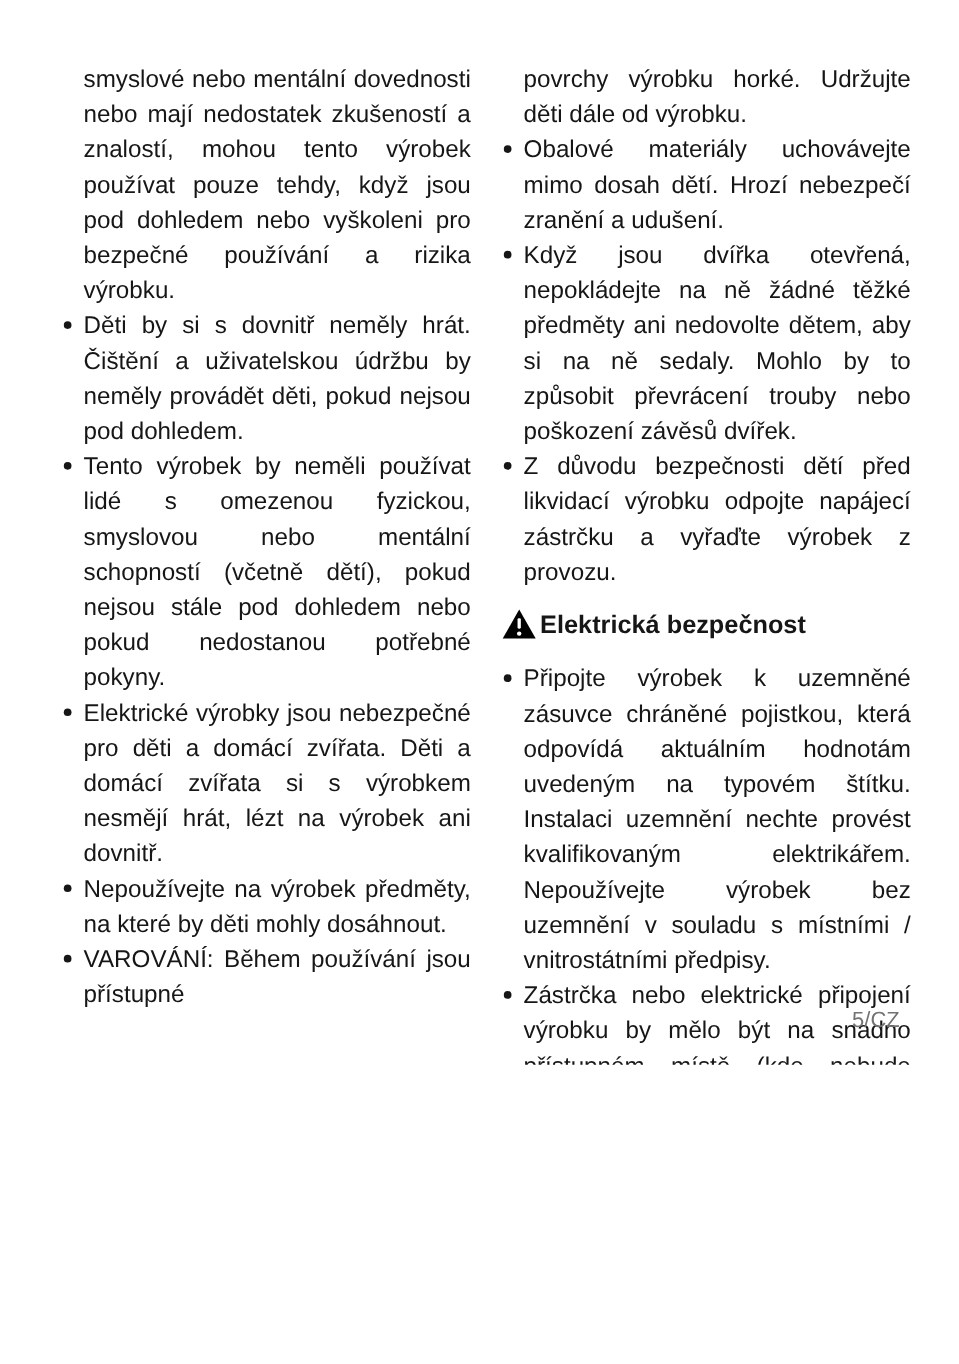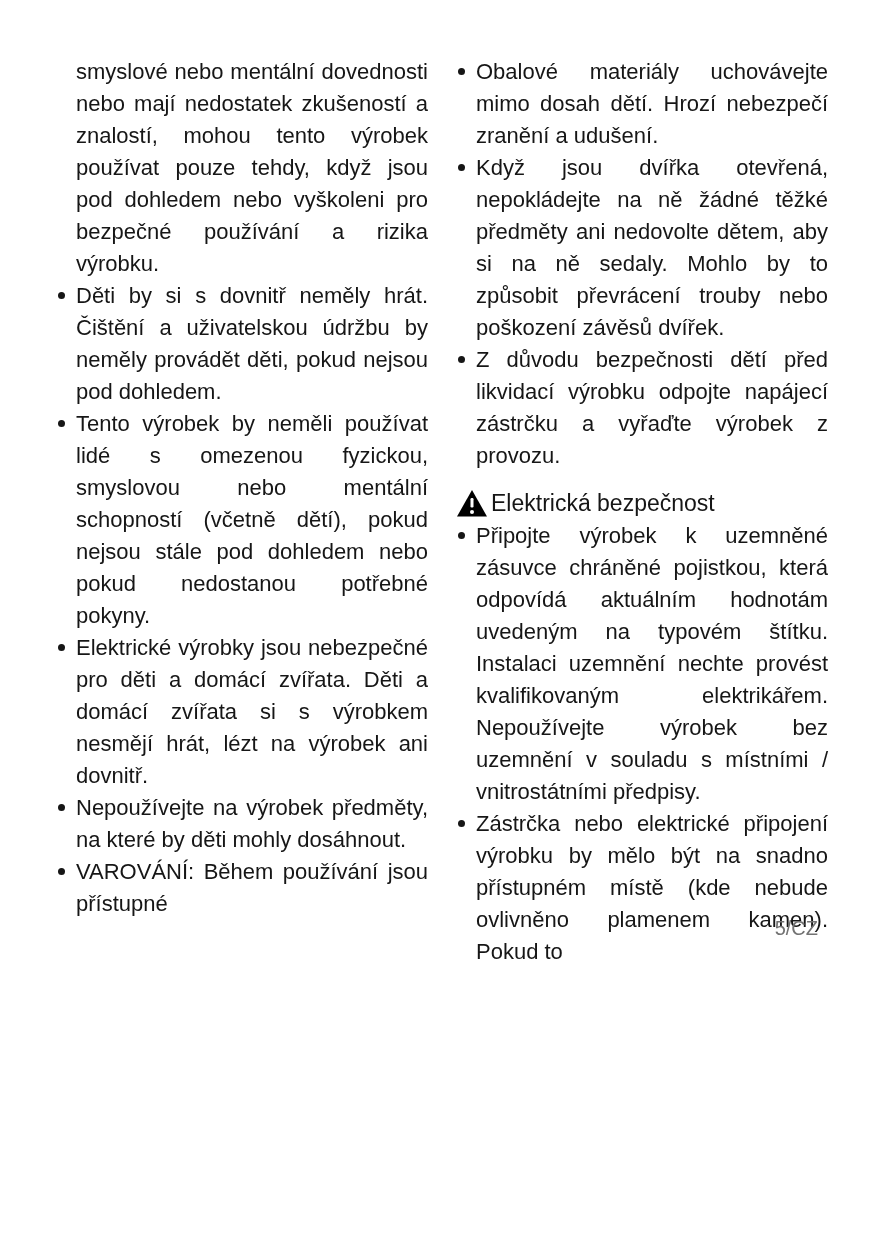--- a/index.html
+++ b/index.html
@@ -45,22 +45,22 @@
     height: 7px;
     border-radius: 50%;
     background: #161616;
   }
   .item.heading {
     display: flex;
     align-items: center;
     gap: 3px;
     padding-left: 0;
     margin-top: 15px;
-    margin-bottom: 1px;
-    font-weight: normal;
+    margin-bottom: 18px;
+    font-weight: bold;
     font-size: 23px;
     text-align: right;
   }
   .warn-icon {
     display: inline-flex;
     flex: 0 0 auto;
   }
   .warn-icon svg { display: block; }
   .item b { font-weight: normal; }
   .footer {
@@ -78,20 +78,21 @@
   <div class="columns">
     <div class="col">
         <div class="item continuation">smyslové nebo mentální dovednosti nebo mají nedostatek zkušeností a znalostí, mohou tento výrobek používat pouze tehdy, když jsou pod dohledem nebo vyškoleni pro bezpečné používání a rizika výrobku.</div>
         <div class="item bullet">Děti by si s dovnitř neměly hrát. Čištění a uživatelskou údržbu by neměly provádět děti, pokud nejsou pod dohledem.</div>
         <div class="item bullet">Tento výrobek by neměli používat lidé s omezenou fyzickou, smyslovou nebo mentální schopností (včetně dětí), pokud nejsou stále pod dohledem nebo pokud nedostanou potřebné pokyny.</div>
         <div class="item bullet">Elektrické výrobky jsou nebezpečné pro děti a domácí zvířata. Děti a domácí zvířata si s výrobkem nesmějí hrát, lézt na výrobek ani dovnitř.</div>
         <div class="item bullet">Nepoužívejte na výrobek předměty, na které by děti mohly dosáhnout.</div>
         <div class="item bullet"><b>VAROVÁNÍ:</b> Během používání jsou přístupné</div>
       </div>
     <div class="col">
+        <div class="item continuation">povrchy výrobku horké. Udržujte děti dále od výrobku.</div>
         <div class="item bullet">Obalové materiály uchovávejte mimo dosah dětí. Hrozí nebezpečí zranění a udušení.</div>
         <div class="item bullet">Když jsou dvířka otevřená, nepokládejte na ně žádné těžké předměty ani nedovolte dětem, aby si na ně sedaly. Mohlo by to způsobit převrácení trouby nebo poškození závěsů dvířek.</div>
         <div class="item bullet">Z důvodu bezpečnosti dětí před likvidací výrobku odpojte napájecí zástrčku a vyřaďte výrobek z provozu.</div>
         <div class="item heading">
           <span class="warn-icon">
             <svg width="32" height="29" viewBox="0 0 32 29" aria-hidden="true">
               <path d="M16 1 L31 27.5 H1 Z" fill="#000000"></path>
               <rect x="14.5" y="9" width="3" height="9.5" rx="1.2" fill="#ffffff"></rect>
               <circle cx="16" cy="23" r="2" fill="#ffffff"></circle>
             </svg>

